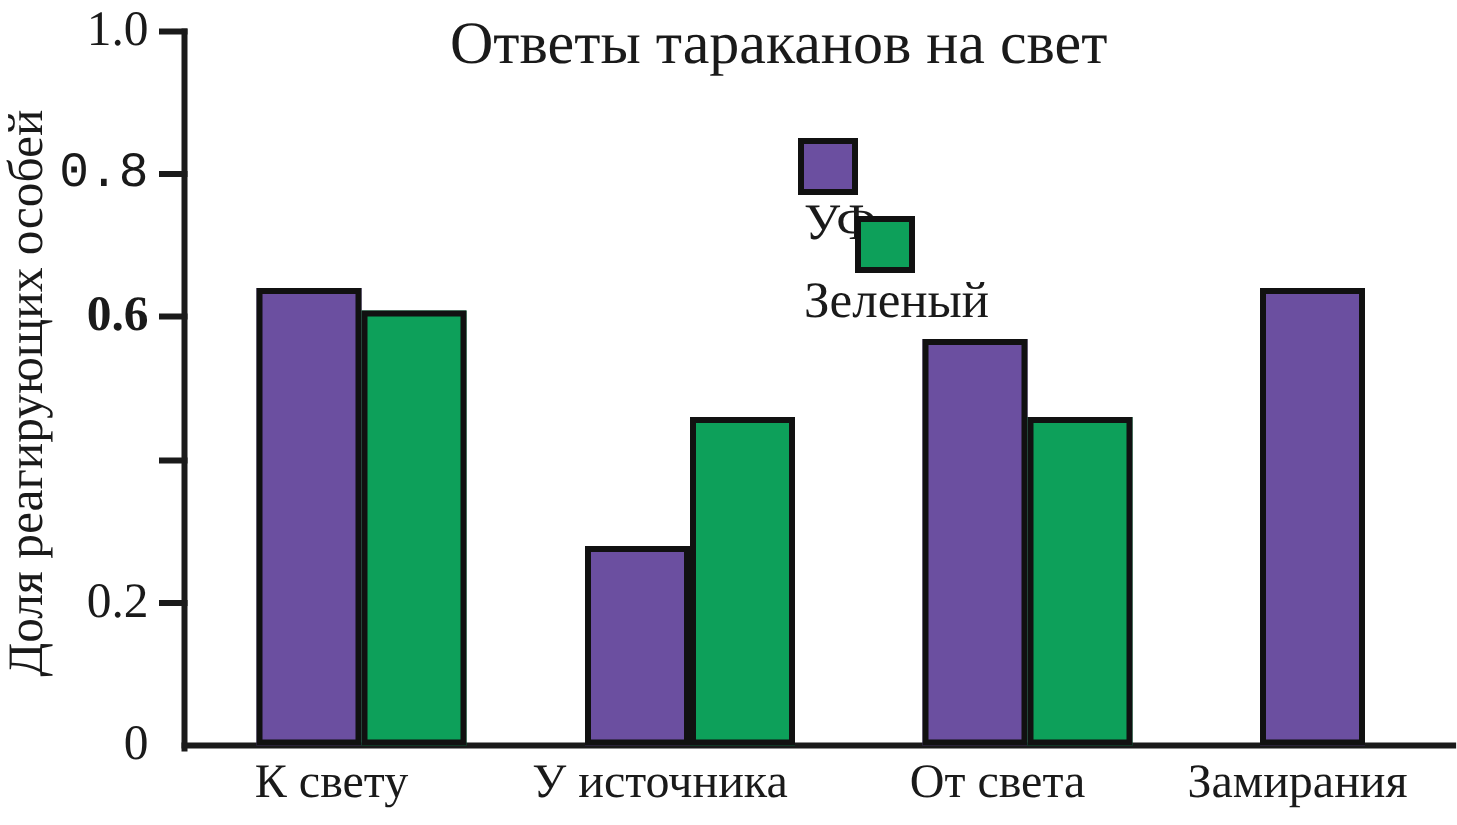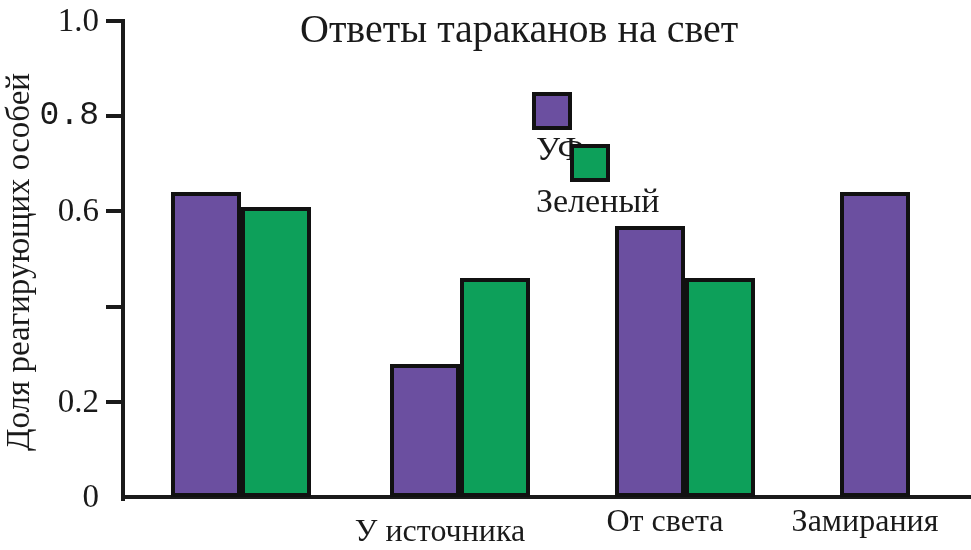--- a/index.html
+++ b/index.html
@@ -133,21 +133,21 @@
 
   <div id="ylabel-wrap">
     <span id="ylabel-text">Доля реагирующих особей</span>
   </div>
 
   <div id="chart-title">Ответы тараканов на свет</div>
 
   <div id="ticklabels">
     <div class="ticklabel" style="top:4px;">1.0</div>
     <div class="ticklabel" style="top:99px;font-family:Liberation Mono, monospace;">0.8</div>
-    <div class="ticklabel" style="top:194px;">0.6</div>
+    <div class="ticklabel" style="top:194px;font-weight:bold;">0.6</div>
     <div class="ticklabel" style="top:385px;">0.2</div>
     <div class="ticklabel" style="top:480px;">0</div>
   </div>
 
   <div class="tick" style="top:19px;"></div>
   <div class="tick" style="top:114px;"></div>
   <div class="tick" style="top:209px;"></div>
   <div class="tick" style="top:305px;"></div>
   <div class="tick" style="top:400px;"></div>
 
@@ -161,21 +161,22 @@
 
     <div class="bar" style="left: 390px; width: 70px; top: 363.72px; height: 133.28px; background: rgb(107, 79, 160); border-color: rgb(17, 17, 17);"></div>
     <div class="bar" style="left: 460px; width: 70px; top: 278.04px; height: 218.96px; background: rgb(13, 160, 90); border-color: rgb(17, 17, 17);"></div>
 
     <div class="bar" style="left: 615px; width: 70px; top: 225.68px; height: 271.32px; background: rgb(107, 79, 160); border-color: rgb(17, 17, 17);"></div>
     <div class="bar" style="left: 685px; width: 70px; top: 278.04px; height: 218.96px; background: rgb(13, 160, 90); border-color: rgb(17, 17, 17);"></div>
 
     <div class="bar" style="left: 840px; width: 70px; top: 192.36px; height: 304.64px; background: rgb(107, 79, 160); border-color: rgb(17, 17, 17);"></div>
   </div>
 
-  <div class="xlabel" style="left:320px; width:240px;margin-top:10px;">У источника</div>
+  <div class="xlabel" style="left:131px; width:180px;">К свету</div>
+  <div class="xlabel" style="left:320px; width:240px;">У источника</div>
   <div class="xlabel" style="left:570px; width:190px;">От света</div>
   <div class="xlabel" style="left:765px; width:200px;">Замирания</div>
 
   <div id="legend">
     <div class="legend-row" style="top:0px; left:0px;">
       <span class="legend-swatch" style="background: rgb(107, 79, 160);"></span>
       <span class="legend-text">УФ</span>
     </div>
     <div class="legend-row" style="top:52px; left:0px;">
       <span class="legend-swatch" style="background: rgb(13, 160, 90);"></span>

